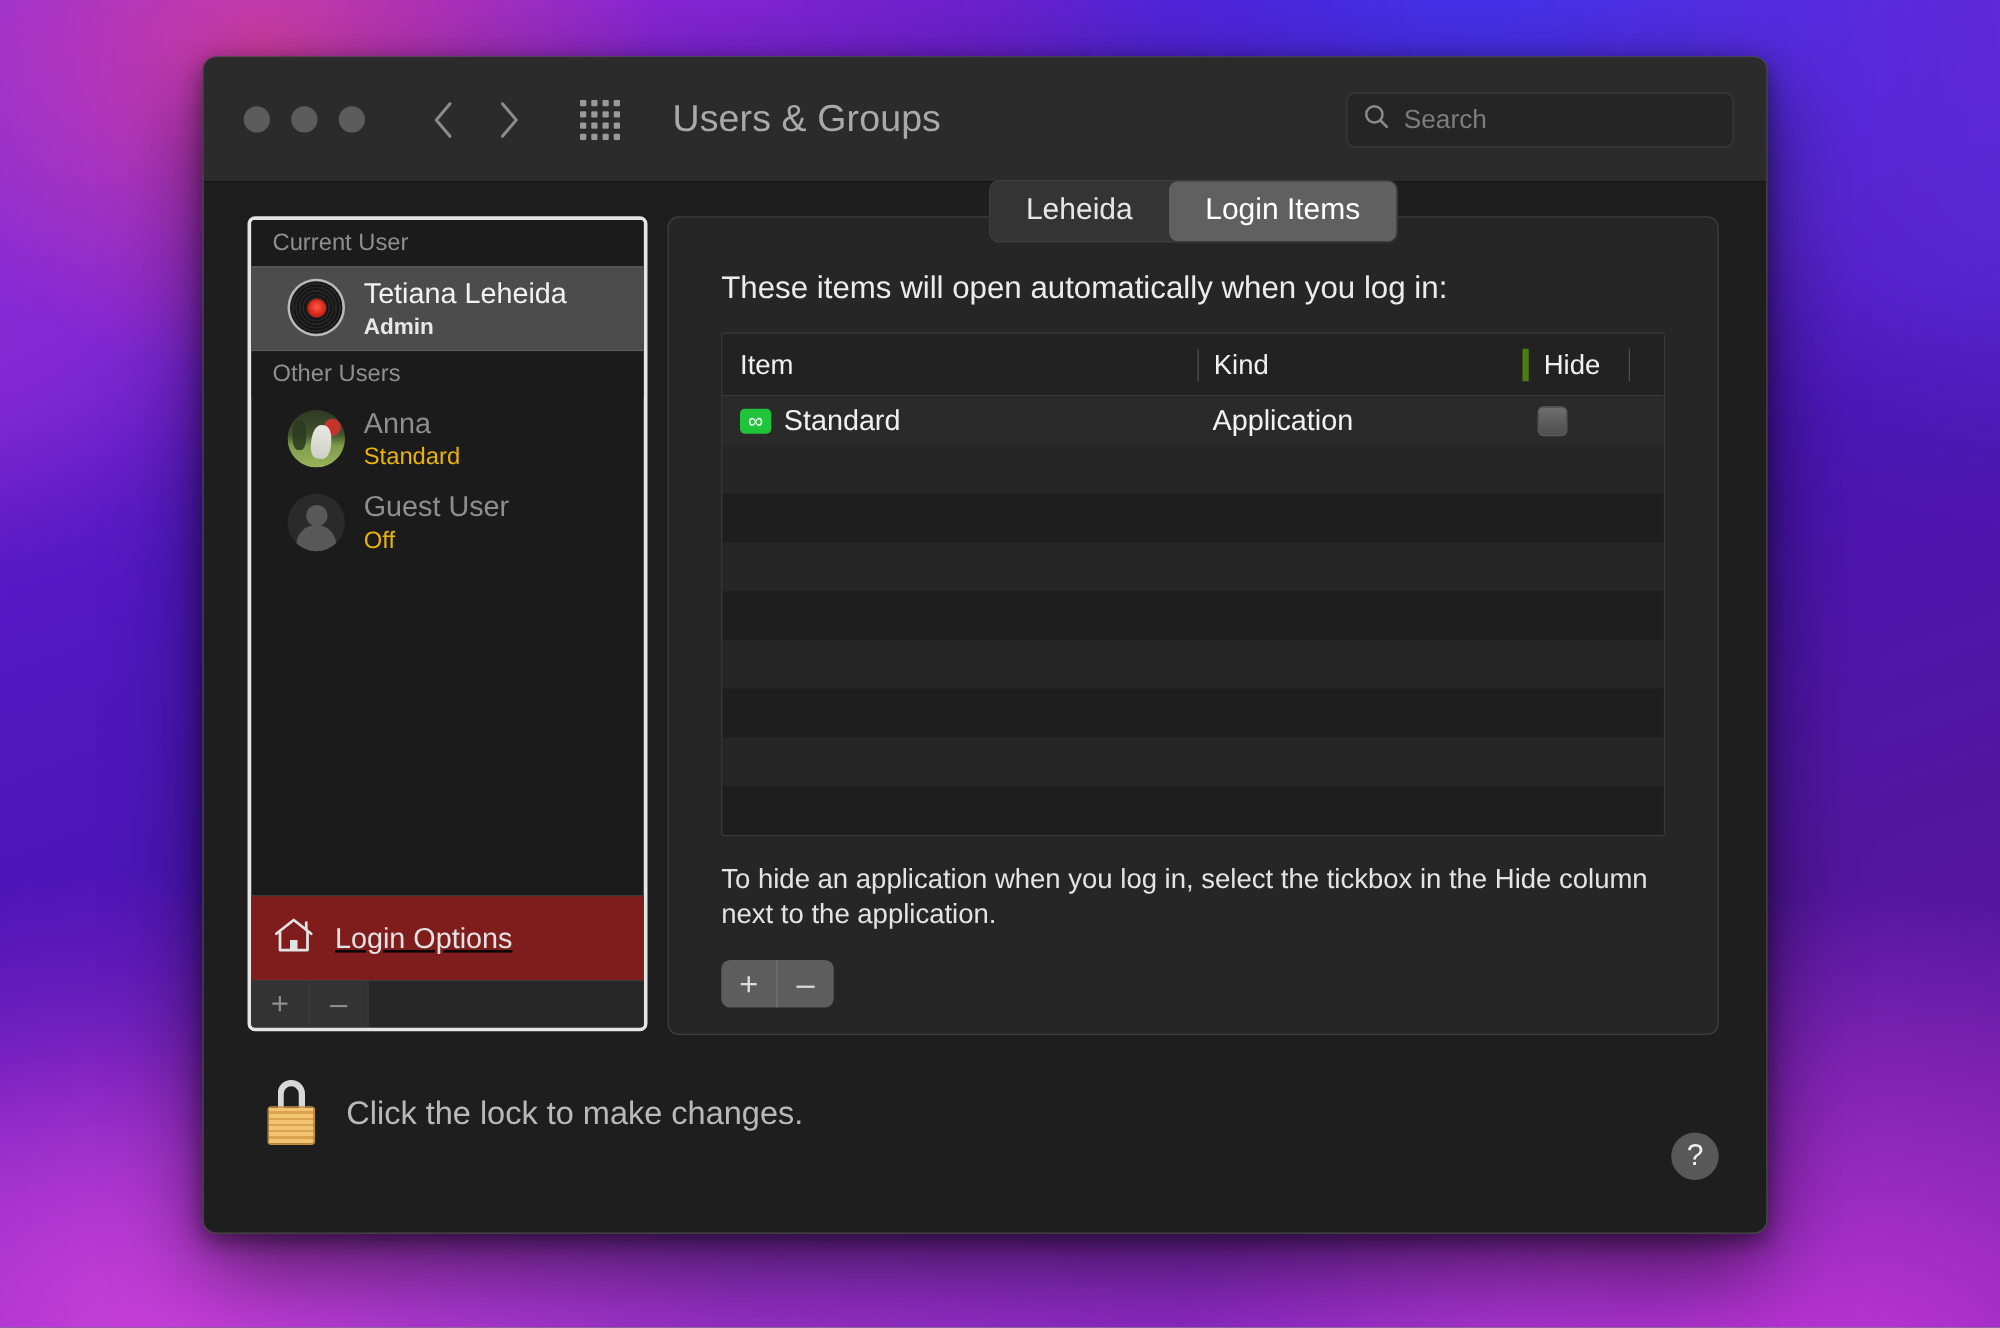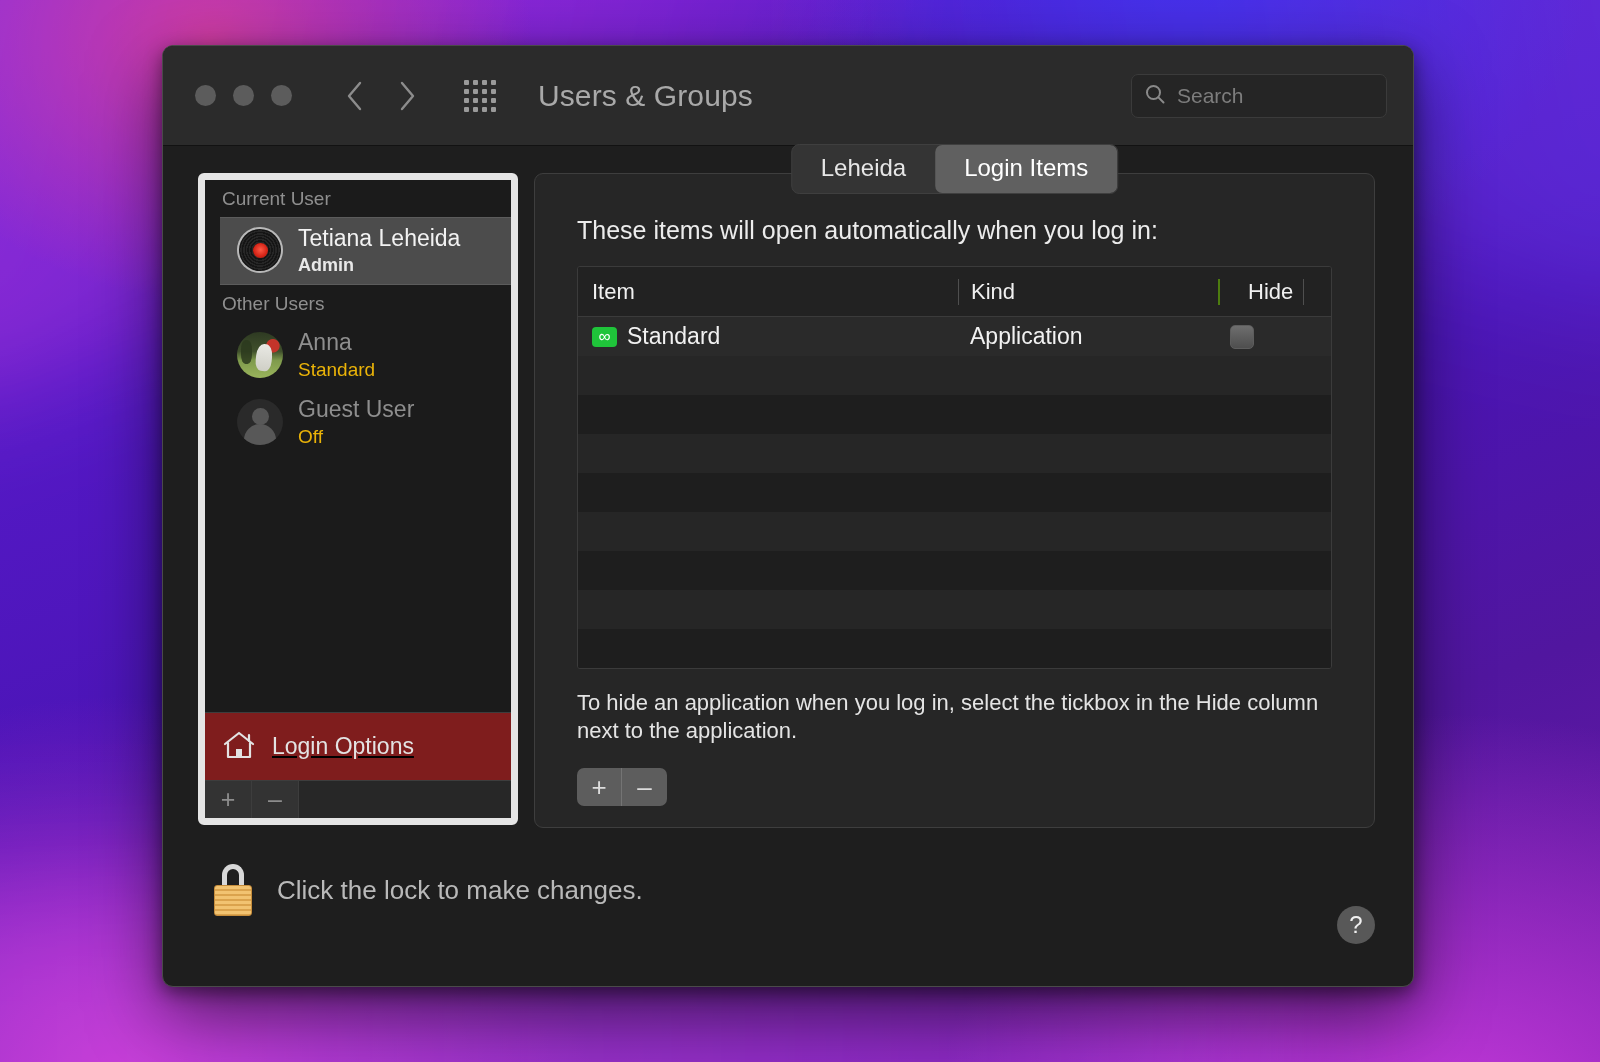--- a/index.html
+++ b/index.html
@@ -101,21 +101,21 @@
   #window-title {
     margin-left: 42px;
     font-size: 30px;
     color: #a9a9a9;
     letter-spacing: .1px;
     white-space: nowrap;
   }
 
   #search-field {
     margin-left: auto;
-    width: 256px;
+    width: 310px;
     height: 44px;
     background: #252525;
     border: 1px solid #3b3b3b;
     border-radius: 7px;
     display: flex;
     align-items: center;
     padding: 0 12px;
     gap: 11px;
   }
   #search-field svg { flex: 0 0 auto; }
@@ -128,40 +128,39 @@
     padding: 27px 0 0 0;
     position: relative;
   }
 
   
   #sidebar-wrap {
     width: 320px;
     margin-left: 35px;
     display: flex;
     flex-direction: column;
-    border: 7px solid #e5e5e5;
+    border: 3px solid #e5e5e5;
     border-radius: 6px;
     overflow: hidden;
     background: #1b1b1b;
     height: 652px;
   }
   #user-list { flex: 1 1 auto; overflow: hidden; }
 
   .group-header {
     padding: 8px 0 7px 17px;
     font-size: 19px;
     color: #8f8f8f;
     background: #1b1b1b;
   }
   .user-row {
     display: flex;
     align-items: center;
     gap: 15px;
-    padding: 8px 0 9px 17px;
-    margin-left: 15px;
+    padding: 8px 0 9px 29px;
   }
   .user-row.selected {
     background: #4c4c4c;
     border-top: 1px solid #5c5c5c;
     border-bottom: 1px solid #5c5c5c;
   }
   .user-texts { display: flex; flex-direction: column; line-height: 1.12; }
   .user-name { font-size: 23px; }
   .user-role { font-size: 19px; margin-top: 3px; }
   .user-row.selected .user-name { color: #f2f2f2; font-weight: 400; }
@@ -326,21 +325,21 @@
     display: flex;
     height: 50px;
     align-items: center;
     background: #222222;
     border-bottom: 1px solid #3b3b3b;
     font-size: 22px;
     color: #f0f0f0;
   }
   .col-item { width: 380px; padding-left: 14px; }
   .col-kind { width: 260px; padding-left: 12px; border-left: 1px solid #4f4f4f; }
-  .col-hide { width: 85px; padding-left: 28px; border-left: 2px solid #4d7c0f; }
+  .col-hide { width: 85px; padding-left: 12px; border-left: 5px solid #4d7c0f; }
   .col-end { flex: 1 1 auto; border-left: 1px solid #4f4f4f; height: 26px; }
   #table-header .col-kind, #table-header .col-hide { height: 26px; display: flex; align-items: center; }
 
   .data-row {
     display: flex;
     align-items: center;
     height: 39px;
     background: #2a2a2a;
   }
   .data-row .cell-item {

